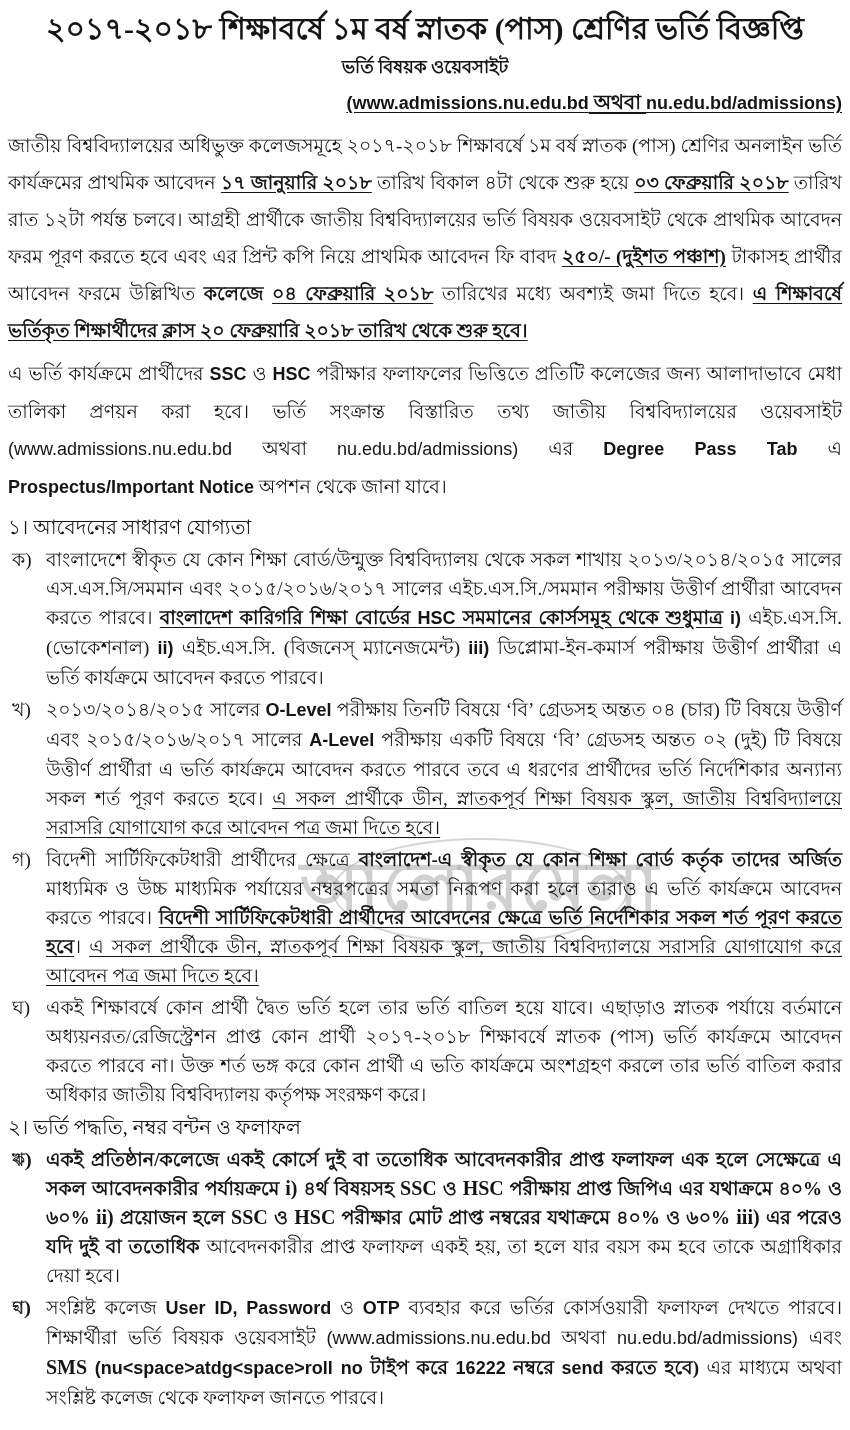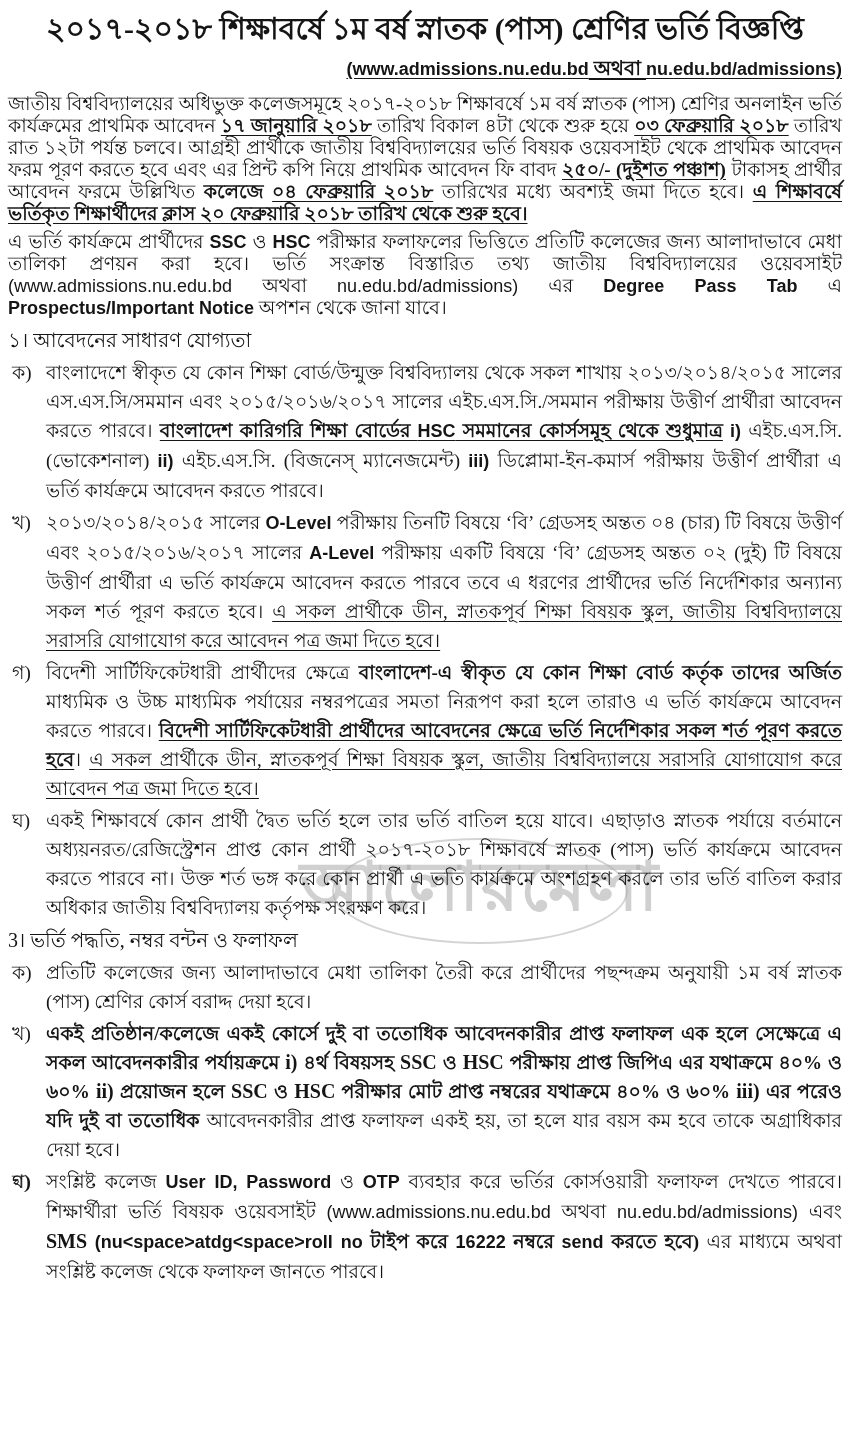--- a/index.html
+++ b/index.html
@@ -11,21 +11,21 @@
   .title{
     text-align:center;font-weight:bold;font-size:30px;line-height:42px;margin:2px 0 4px 0;font-family:Liberation Serif, serif;
   }
   .subtitle{
     text-align:center;font-weight:bold;font-size:18px;line-height:26px;margin:0 0 8px 0;
   }
   .link{
     text-align:right;font-weight:bold;font-size:20px;line-height:28px;margin:2px 0 10px 0;
   }
   .para{
-    font-size:19px;line-height:22px;text-align:justify;margin:0 0 6px 0;
+    font-size:19px;line-height:37px;text-align:justify;margin:0 0 6px 0;
   }
   .item{
     font-size:19px;line-height:29px;text-align:justify;margin:0 0 3px 0;
     padding-left:38px;position:relative;
   }
   .item > .label{position:absolute;left:4px;top:0;}
   .heading{
     font-weight:normal;font-size:20px;line-height:30px;margin:3px 0 3px 0;text-align:left;
   }
   .b{font-weight:bold;}
@@ -40,28 +40,29 @@
     letter-spacing:2px;pointer-events:none;
   }
 </style>
 </head>
 <body>
 
 <div class="watermark">আলোরমেলা</div>
 
 <div class="page">
   <div class="title">২০১৭-২০১৮ শিক্ষাবর্ষে ১ম বর্ষ স্নাতক (পাস) শ্রেণির ভর্তি বিজ্ঞপ্তি</div>
+  <div class="subtitle">ভর্তি বিষয়ক ওয়েবসাইট</div>
   <div>
       <div class="link"><span class="b u en">(www.admissions.nu.edu.bd</span><span class="b u"> অথবা </span><span class="b u en">nu.edu.bd/admissions)</span></div>
       <div class="para"><span>জাতীয় বিশ্ববিদ্যালয়ের অধিভুক্ত কলেজসমূহে ২০১৭-২০১৮ শিক্ষাবর্ষে ১ম বর্ষ স্নাতক (পাস) শ্রেণির অনলাইন ভর্তি কার্যক্রমের প্রাথমিক আবেদন </span><span class="b u">১৭ জানুয়ারি ২০১৮</span><span> তারিখ বিকাল ৪টা থেকে শুরু হয়ে </span><span class="b u">০৩ ফেব্রুয়ারি ২০১৮</span><span> তারিখ রাত ১২টা পর্যন্ত চলবে। আগ্রহী প্রার্থীকে জাতীয় বিশ্ববিদ্যালয়ের ভর্তি বিষয়ক ওয়েবসাইট থেকে প্রাথমিক আবেদন ফরম পূরণ করতে হবে এবং এর প্রিন্ট কপি নিয়ে প্রাথমিক আবেদন ফি বাবদ </span><span class="b u">২৫০/- (দুইশত পঞ্চাশ)</span><span> টাকাসহ প্রার্থীর আবেদন ফরমে উল্লিখিত </span><span class="b">কলেজে </span><span class="b u">০৪ ফেব্রুয়ারি ২০১৮</span><span> তারিখের মধ্যে অবশ্যই জমা দিতে হবে। </span><span class="b u">এ শিক্ষাবর্ষে ভর্তিকৃত শিক্ষার্থীদের ক্লাস ২০ ফেব্রুয়ারি ২০১৮ তারিখ থেকে শুরু হবে।</span></div>
       <div class="para"><span>এ ভর্তি কার্যক্রমে প্রার্থীদের </span><span class="b en">SSC</span><span> ও </span><span class="b en">HSC</span><span> পরীক্ষার ফলাফলের ভিত্তিতে প্রতিটি কলেজের জন্য আলাদাভাবে মেধা তালিকা প্রণয়ন করা হবে। ভর্তি সংক্রান্ত বিস্তারিত তথ্য জাতীয় বিশ্ববিদ্যালয়ের ওয়েবসাইট </span><span class="en">(www.admissions.nu.edu.bd</span><span> অথবা </span><span class="en">nu.edu.bd/admissions)</span><span> এর </span><span class="b en">Degree Pass Tab</span><span> এ </span><span class="b en">Prospectus/Important Notice</span><span> অপশন থেকে জানা যাবে।</span></div>
       <div class="heading">১। আবেদনের সাধারণ যোগ্যতা</div>
       <div class="item"><span class="label">ক)</span><span>বাংলাদেশে স্বীকৃত যে কোন শিক্ষা বোর্ড/উন্মুক্ত বিশ্ববিদ্যালয় থেকে সকল শাখায় ২০১৩/২০১৪/২০১৫ সালের এস.এস.সি/সমমান এবং ২০১৫/২০১৬/২০১৭ সালের এইচ.এস.সি./সমমান পরীক্ষায় উত্তীর্ণ প্রার্থীরা আবেদন করতে পারবে। </span><span class="b u">বাংলাদেশ কারিগরি শিক্ষা বোর্ডের </span><span class="b u en">HSC</span><span class="b u"> সমমানের কোর্সসমূহ থেকে শুধুমাত্র</span><span> </span><span class="b en">i)</span><span> এইচ.এস.সি. (ভোকেশনাল)  </span><span class="b en">ii)</span><span> এইচ.এস.সি. (বিজনেস্ ম্যানেজমেন্ট) </span><span class="b en">iii)</span><span> ডিপ্লোমা-ইন-কমার্স পরীক্ষায় উত্তীর্ণ প্রার্থীরা এ ভর্তি কার্যক্রমে আবেদন করতে পারবে।</span></div>
       <div class="item"><span class="label">খ)</span><span>২০১৩/২০১৪/২০১৫ সালের </span><span class="b en">O-Level</span><span> পরীক্ষায় তিনটি বিষয়ে ‘বি’ গ্রেডসহ অন্তত ০৪ (চার) টি বিষয়ে উত্তীর্ণ এবং ২০১৫/২০১৬/২০১৭ সালের </span><span class="b en">A-Level</span><span> পরীক্ষায় একটি বিষয়ে ‘বি’ গ্রেডসহ অন্তত ০২ (দুই) টি বিষয়ে উত্তীর্ণ প্রার্থীরা এ ভর্তি কার্যক্রমে আবেদন করতে পারবে তবে এ ধরণের প্রার্থীদের ভর্তি নির্দেশিকার অন্যান্য সকল শর্ত পূরণ করতে হবে। </span><span class="u">এ সকল প্রার্থীকে ডীন, স্নাতকপূর্ব শিক্ষা বিষয়ক স্কুল, জাতীয় বিশ্ববিদ্যালয়ে সরাসরি যোগাযোগ করে আবেদন পত্র জমা দিতে হবে।</span></div>
       <div class="item"><span class="label">গ)</span><span>বিদেশী সার্টিফিকেটধারী প্রার্থীদের ক্ষেত্রে </span><span class="b">বাংলাদেশ-এ স্বীকৃত যে কোন শিক্ষা বোর্ড কর্তৃক তাদের অর্জিত</span><span> মাধ্যমিক ও উচ্চ মাধ্যমিক পর্যায়ের নম্বরপত্রের সমতা নিরূপণ করা হলে তারাও এ ভর্তি কার্যক্রমে আবেদন করতে পারবে। </span><span class="b u">বিদেশী সার্টিফিকেটধারী প্রার্থীদের আবেদনের ক্ষেত্রে ভর্তি নির্দেশিকার সকল শর্ত পূরণ করতে হবে</span><span>। </span><span class="u">এ সকল প্রার্থীকে ডীন, স্নাতকপূর্ব শিক্ষা বিষয়ক স্কুল, জাতীয় বিশ্ববিদ্যালয়ে সরাসরি যোগাযোগ করে আবেদন পত্র জমা দিতে হবে।</span></div>
       <div class="item"><span class="label">ঘ)</span><span>একই শিক্ষাবর্ষে কোন প্রার্থী দ্বৈত ভর্তি হলে তার ভর্তি বাতিল হয়ে যাবে। এছাড়াও স্নাতক পর্যায়ে বর্তমানে অধ্যয়নরত/রেজিস্ট্রেশন প্রাপ্ত কোন প্রার্থী ২০১৭-২০১৮ শিক্ষাবর্ষে স্নাতক (পাস) ভর্তি কার্যক্রমে আবেদন করতে পারবে না। উক্ত শর্ত ভঙ্গ করে কোন প্রার্থী এ ভতি কার্যক্রমে অংশগ্রহণ করলে তার ভর্তি বাতিল করার অধিকার জাতীয় বিশ্ববিদ্যালয় কর্তৃপক্ষ সংরক্ষণ করে।</span></div>
-      <div class="heading">3। ভর্তি পদ্ধতি, নম্বর বন্টন ও ফলাফল</div>
-      <div class="item"><span class="label">ক)</span><span>প্রতিটি কলেজের জন্য আলাদাভাবে মেধা তালিকা তৈরী করে প্রার্থীদের পছন্দক্রম অনুযায়ী ১ম বর্ষ স্নাতক (পাস) শ্রেণির কোর্স বরাদ্দ দেয়া হবে।</span></div>
+      <div class="heading">২। ভর্তি পদ্ধতি, নম্বর বন্টন ও ফলাফল</div>
+      <div class="item"><span class="label">ক)</span></div>
       <div class="item"><span class="label">খ)</span><span class="b">একই প্রতিষ্ঠান/কলেজে একই কোর্সে দুই বা ততোধিক আবেদনকারীর প্রাপ্ত ফলাফল এক হলে সেক্ষেত্রে এ সকল আবেদনকারীর পর্যায়ক্রমে </span><span class="b ens">i)</span><span class="b"> ৪র্থ বিষয়সহ </span><span class="b ens">SSC</span><span class="b"> ও </span><span class="b ens">HSC</span><span class="b"> পরীক্ষায় প্রাপ্ত জিপিএ এর যথাক্রমে ৪০% ও ৬০% </span><span class="b ens">ii)</span><span class="b"> প্রয়োজন হলে </span><span class="b ens">SSC</span><span class="b"> ও </span><span class="b ens">HSC</span><span class="b"> পরীক্ষার মোট প্রাপ্ত নম্বরের যথাক্রমে ৪০% ও ৬০% </span><span class="b ens">iii)</span><span class="b"> এর পরেও যদি দুই বা ততোধিক </span><span>আবেদনকারীর প্রাপ্ত ফলাফল একই হয়, তা হলে যার বয়স কম হবে তাকে অগ্রাধিকার দেয়া হবে।</span></div>
       <div class="item"><span class="label">গ)</span></div>
       <div class="item"><span class="label">ঘ)</span><span>সংশ্লিষ্ট কলেজ </span><span class="b en">User ID, Password</span><span> ও </span><span class="b en">OTP</span><span> ব্যবহার করে ভর্তির কোর্সওয়ারী ফলাফল দেখতে পারবে। শিক্ষার্থীরা ভর্তি বিষয়ক ওয়েবসাইট </span><span class="en">(www.admissions.nu.edu.bd</span><span> অথবা </span><span class="en">nu.edu.bd/admissions)</span><span> এবং </span><span class="b ens">SMS</span><span> </span><span class="b en">(nu&lt;space&gt;atdg&lt;space&gt;roll no</span><span class="b"> টাইপ করে </span><span class="b en">16222</span><span class="b"> নম্বরে </span><span class="b en">send</span><span class="b"> করতে হবে)</span><span> এর মাধ্যমে অথবা সংশ্লিষ্ট কলেজ থেকে ফলাফল জানতে পারবে।</span></div>
     </div>
 </div>
 
 </body></html>

